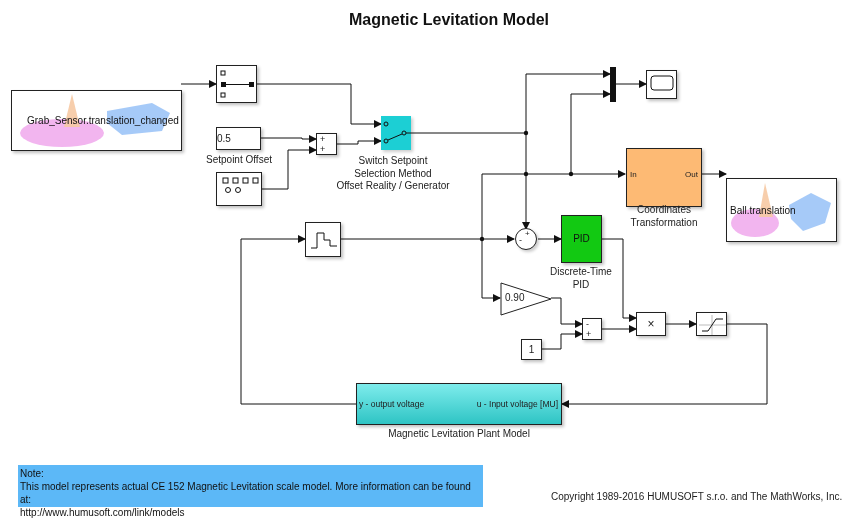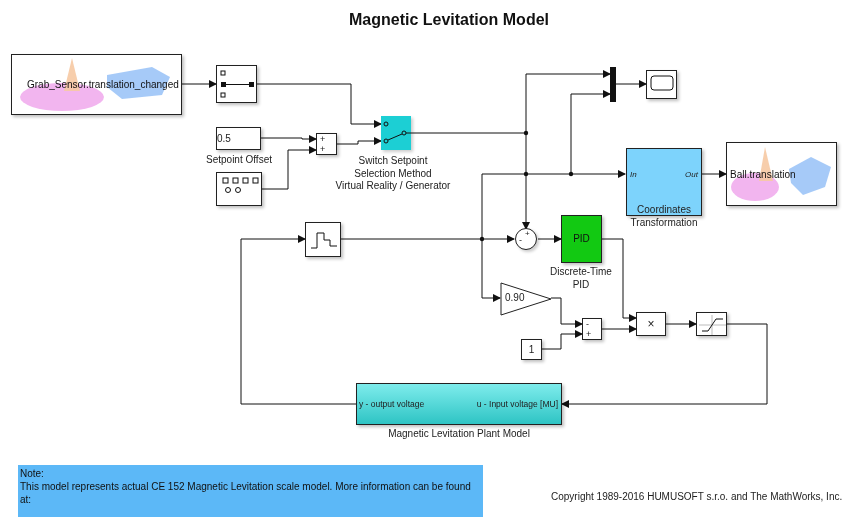--- a/index.html
+++ b/index.html
@@ -3,24 +3,24 @@
 <meta charset="utf-8">
 <style>
   html, body { margin: 0; padding: 0; background: #ffffff; }
   body { width: 853px; height: 518px; position: relative; overflow: hidden;
          font-family: "Liberation Sans", sans-serif; color: #222; }
   .abs { position: absolute; }
   .title { left: 0; width: 898px; top: 11px; text-align: center; font-size: 16px; font-weight: bold; color: #111; }
   .blk { position: absolute; background: #fff; border: 1px solid #222; box-shadow: 2px 2px 3px rgba(0,0,0,0.25); box-sizing: border-box; }
   .lbl { position: absolute; font-size: 10px; color: #222; text-align: center; white-space: nowrap; line-height: 12.5px; }
   svg.wires { position: absolute; left: 0; top: 0; }
-  .note { position: absolute; left: 18px; top: 465px; width: 465px; height: 52px; background: #5cb8f7;
+  .note { position: absolute; left: 18px; top: 465px; width: 465px; height: 42px; background: #5cb8f7;
           font-size: 10px; line-height: 13px; padding: 2px 2px; box-sizing: border-box; color: #111; }
   .copy { position: absolute; left: 551px; top: 491px; font-size: 10px; color: #222; white-space: nowrap; }
-  .vr { position: absolute; border: 1px solid #222; background: #fff; box-shadow: 2px 2px 3px rgba(0,0,0,0.25); overflow: hidden; box-sizing: border-box; }
+  .vr { position: absolute; border: 1px solid #222; background: #fff; box-shadow: 2px 2px 3px rgba(0,0,0,0.25); overflow: hidden; box-sizing: border-box; margin-top: 36px; }
   .vrtext { position: absolute; font-size: 10px; color: #111; white-space: nowrap; }
   .port { position: absolute; font-size: 8px; color: #222; }
 </style>
 </head>
 <body>
 
 <div class="abs title">Magnetic Levitation Model</div>
 
 <svg class="wires" width="853" height="518">
   <defs>
@@ -124,32 +124,32 @@
     <circle cx="5" cy="8" r="2" fill="none" stroke="#111"></circle>
     <circle cx="5" cy="25" r="2" fill="none" stroke="#111"></circle>
     <circle cx="23" cy="17" r="2" fill="none" stroke="#111"></circle>
     <line x1="7" y1="24" x2="21" y2="18" stroke="#111"></line>
     <line x1="25" y1="17" x2="30" y2="17" stroke="#111"></line>
   </svg>
 </div>
 <div class="lbl" style="left:323px;width:140px;top:155px;">
   <div>Switch Setpoint</div>
   <div>Selection Method</div>
-  <div>Virtual Reality / Generator</div>
+  <div>Offset Reality / Generator</div>
 </div>
 
 <div class="abs" style="left:610px;top:67px;width:6px;height:35px;background:#111;"></div>
 
 <div class="blk" style="left:646px;top:70px;width:31px;height:29px;">
   <svg width="31" height="29" style="position:absolute;left:0;top:0;">
     <rect x="4" y="5" width="22" height="14" rx="3" fill="none" stroke="#111"></rect>
   </svg>
 </div>
 
-<div class="blk" style="left:626px;top:148px;width:76px;height:68px;background:#7dd3fc;font-style:italic;">
+<div class="blk" style="left:626px;top:148px;width:76px;height:59px;background:#fdba74;">
   <span class="port" style="left:3px;top:21px;">In</span>
   <span class="port" style="right:3px;top:21px;">Out</span>
 </div>
 <div class="lbl" style="left:614px;width:100px;top:204px;">
   <div>Coordinates</div>
   <div>Transformation</div>
 </div>
 
 <div class="vr" style="left:726px;top:142px;width:111px;height:64px;">
   <svg width="111" height="64" style="position:absolute;left:0;top:0;">
@@ -209,15 +209,16 @@
 
 <div class="abs" style="left:356px;top:383px;width:206px;height:42px;border:1px solid #222;box-sizing:border-box;background:linear-gradient(#7eecec,#2ec4c4);box-shadow:2px 2px 3px rgba(0,0,0,0.25);">
   <span class="port" style="left:2px;top:15px;font-size:8.5px;">y - output voltage</span>
   <span class="port" style="right:3px;top:15px;font-size:8.5px;">u - Input voltage [MU]</span>
 </div>
 <div class="lbl" style="left:356px;width:206px;top:428px;">Magnetic Levitation Plant Model</div>
 
 <div class="note">
   <div>Note:</div>
   <div>This model represents actual CE 152 Magnetic Levitation scale model. More information can be found at:</div>
+  <div>http://www.humusoft.com/link/models</div>
 </div>
 
 <div class="copy">Copyright 1989-2016 HUMUSOFT s.r.o. and The MathWorks, Inc.</div>
 
 </body></html>

